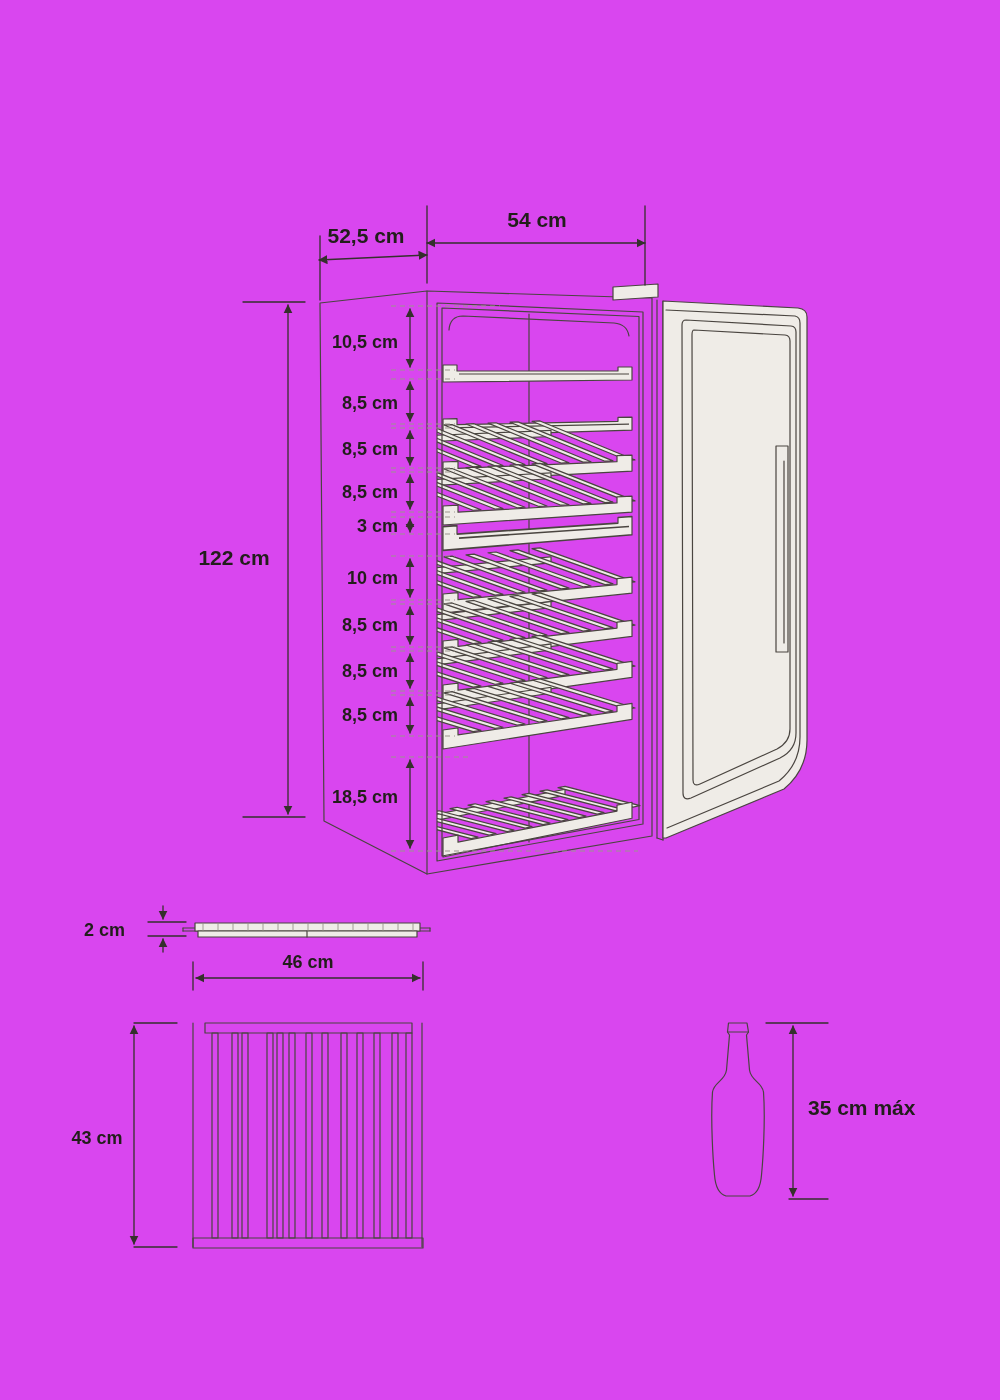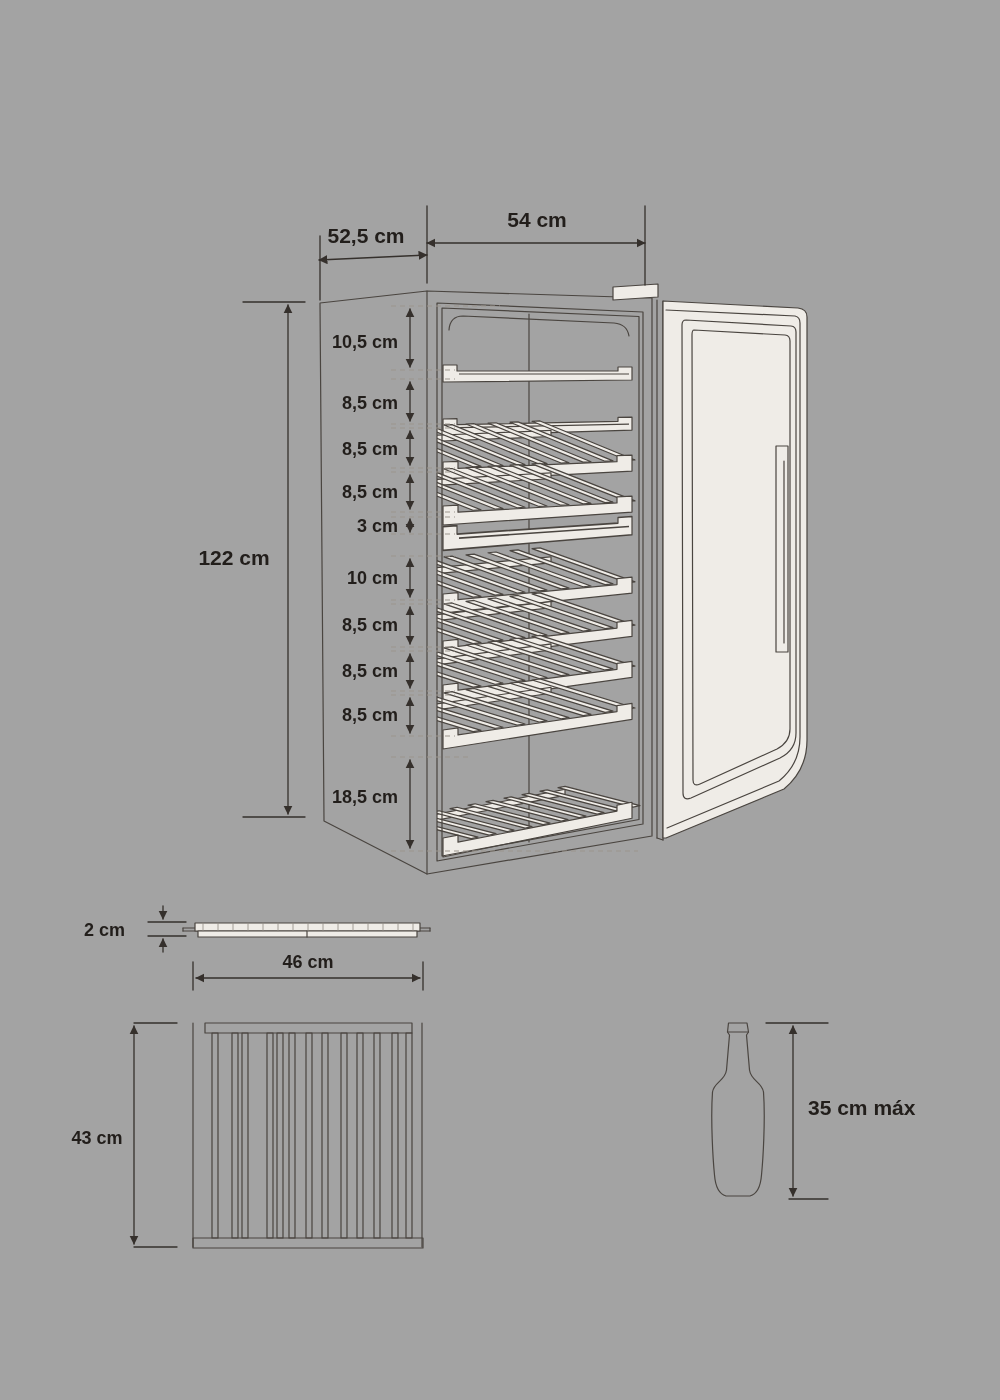--- a/index.html
+++ b/index.html
@@ -1,16 +1,16 @@
 <!DOCTYPE html>
 <html><head>
 <meta charset="utf-8">
 <style>
   html,body{margin:0;padding:0;background:#efece7;}
-  .page{position:relative;width:1000px;height:1400px;background:#a3a3a3;overflow:hidden;
+  .page{position:relative;width:1000px;height:1400px;background:#d946ef;overflow:hidden;
         font-family:"Liberation Sans","DejaVu Sans",sans-serif;}
   svg{display:block}
   .art{stroke:#4a4540;stroke-width:1.2;fill:none;stroke-linejoin:round;stroke-linecap:round}
   .artf{stroke:#4a4540;stroke-width:1.2;fill:#efece7;stroke-linejoin:round}
   .dim{stroke:#35302c;stroke-width:1.3;fill:none;stroke-linecap:round}
   .dash{stroke:#9b958d;stroke-width:1;fill:none;stroke-dasharray:5 4}
   .lbl{fill:#221e1b;font-weight:700;font-size:18px}
   .lblBig{fill:#221e1b;font-weight:700;font-size:21px}
   .hatch{stroke:#8f8a83;stroke-width:.8}
 </style>

